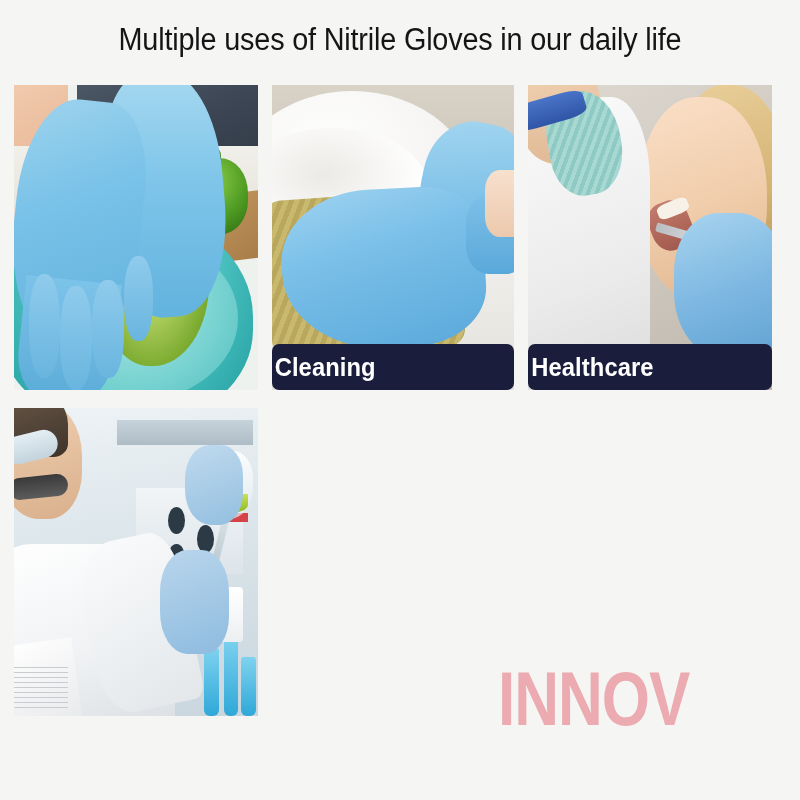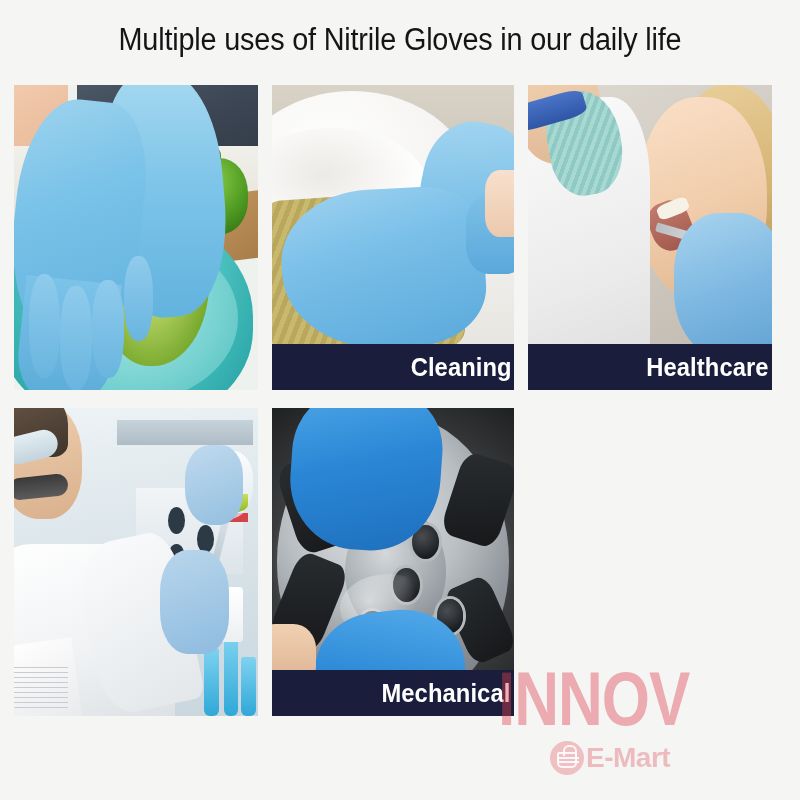--- a/index.html
+++ b/index.html
@@ -62,21 +62,21 @@
     position: absolute;
     left: 0;
     bottom: 0;
     width: 100%;
     height: 46px;
     background: #1a1d3c;
     display: flex;
     align-items: center;
     z-index: 6;
   }
-  .label-bar.centered { justify-content: flex-end; }
+  .label-bar.centered { justify-content: flex-start; border-radius: 7px; }
   .label-bar.leftish  { justify-content: flex-start; padding-left: 16px; }
 
   .label-text {
     color: #ffffff;
     font-family: "Liberation Sans", sans-serif;
     font-weight: bold;
     font-size: 25px;
     letter-spacing: 0.1px;
     transform: scaleX(0.95);
     transform-origin: left center;
@@ -651,47 +651,18 @@
       <div class="gloveR1"></div>
       <div class="head"></div>
       <div class="hairR"></div>
       <div class="goggleR"></div>
       <div class="glassesR"></div>
       <div class="notepad"></div>
       <div class="notelines"></div>
     </div>
   </div>
 
-  <div class="cell">
-    <div class="photo p-mech">
-      <div class="tire"></div>
-      <div class="rim"></div>
-      <div class="spoke sp1"></div>
-      <div class="spoke sp2"></div>
-      <div class="spoke sp3"></div>
-      <div class="spoke sp4"></div>
-      <div class="hub"></div>
-      <div class="lug lug1"></div>
-      <div class="lug lug2"></div>
-      <div class="lug lug3"></div>
-      <div class="lug lug4"></div>
-      <div class="suds"></div>
-      <div class="sponge"></div>
-      <div class="gloveM1"></div>
-      <div class="gloveM2"></div>
-      <div class="wristM"></div>
-    </div>
-    <div class="label-bar centered">
-      <span class="label-text">Mechanical</span>
-    </div>
-  </div>
 
 </div>
 
 <div class="watermark">
   <div class="wm-innov">INNOV</div>
-  <div class="wm-brand">
-    <span class="wm-icon">
-      <span class="basket"></span>
-    </span>
-    <span class="wm-emart">E-Mart</span>
-  </div>
 </div>
 
 </body></html>

